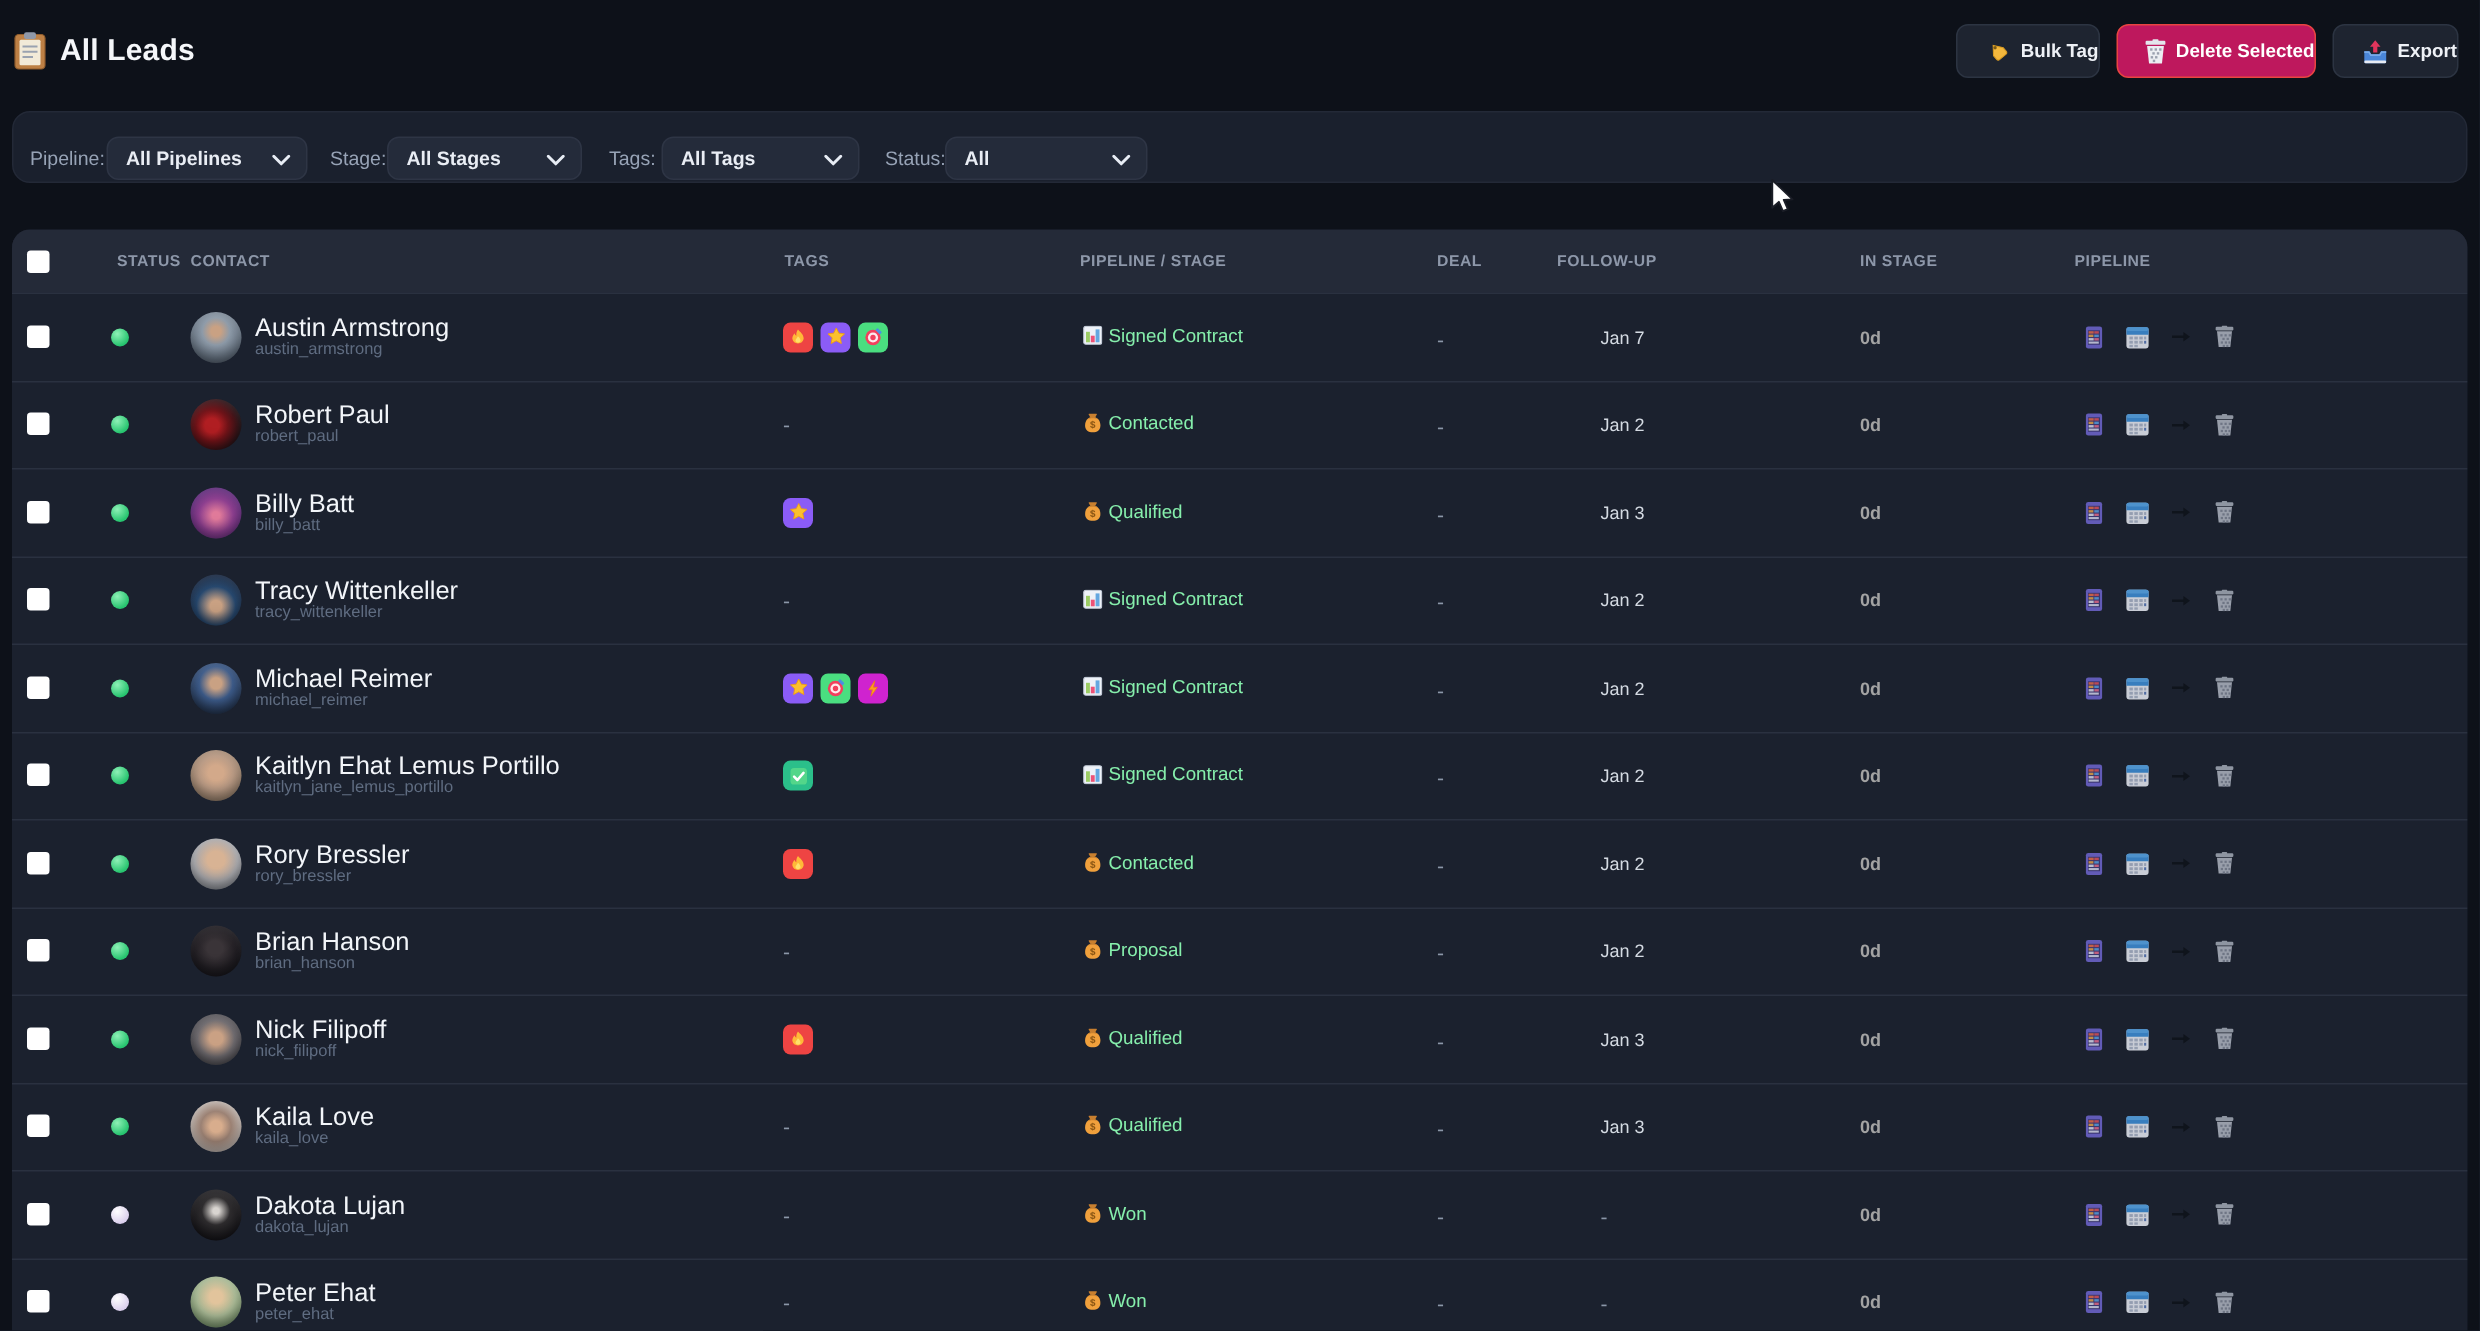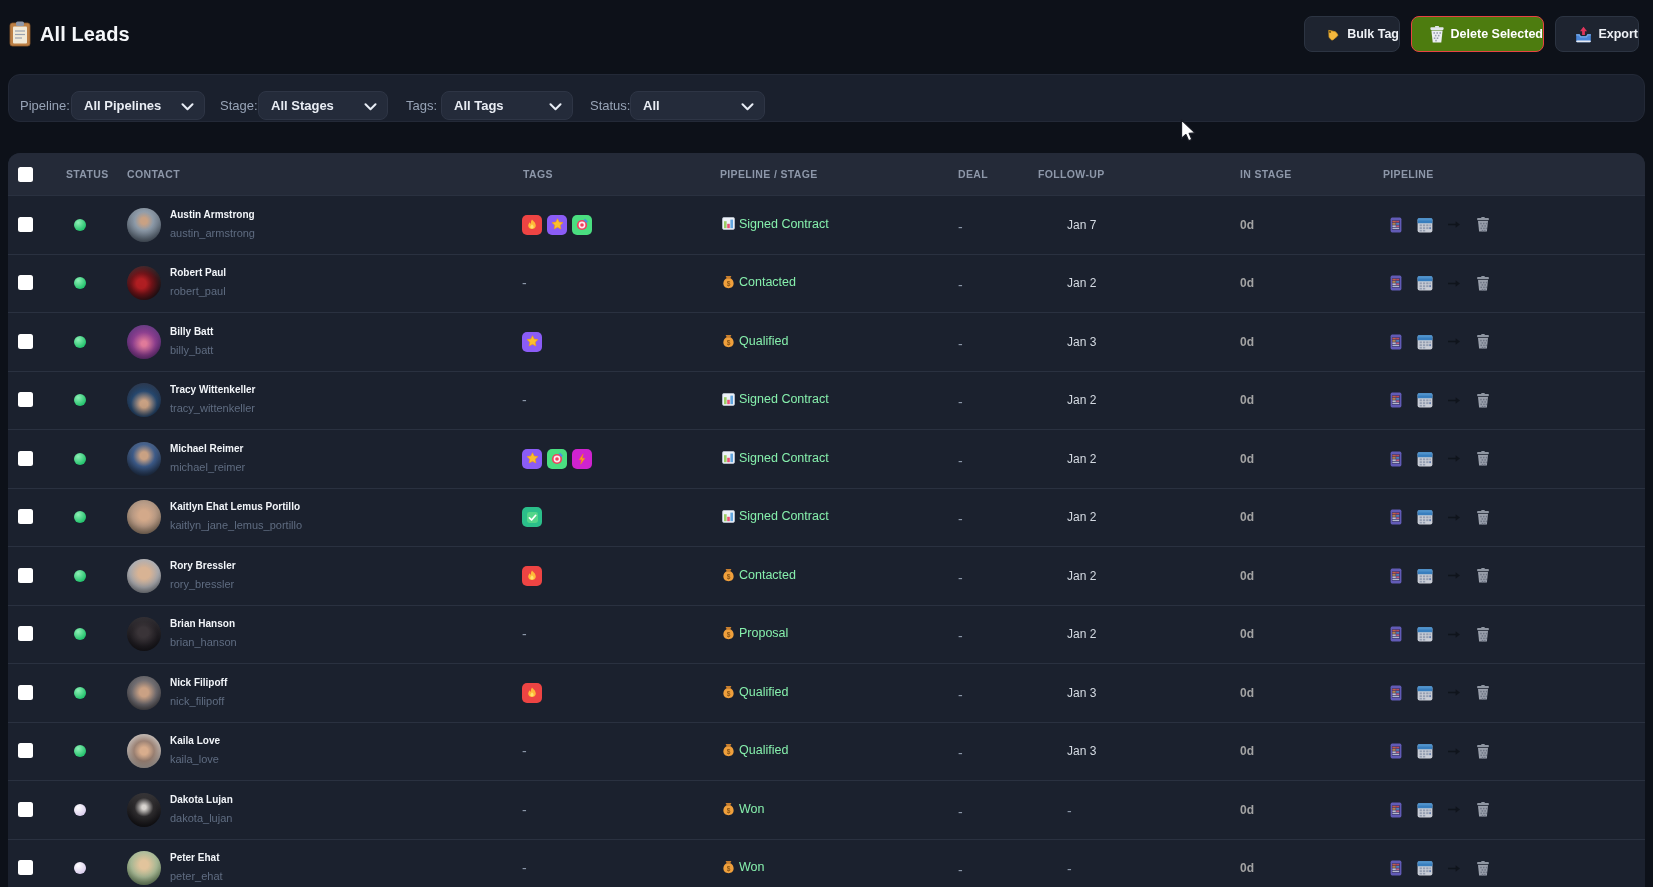--- a/index.html
+++ b/index.html
@@ -1,35 +1,35 @@
 <!DOCTYPE html>
 <html><head><meta charset="utf-8"><style>
 *{margin:0;padding:0;box-sizing:border-box}
 html,body{width:1653px;height:887px;overflow:hidden}
 body{background:#0d1119;font-family:"Liberation Sans",sans-serif;position:relative}
 .hdr{position:absolute;left:9px;top:23px;height:22px;display:flex;align-items:center}
 .hdr .ttl{color:#f5f7fa;font-size:20px;font-weight:bold;margin-left:9px;letter-spacing:0.1px}
 .btns{position:absolute;top:16px;left:0;width:1653px;height:36px}
 .btn{position:absolute;height:36px;border-radius:8px;display:flex;align-items:center;justify-content:flex-end;gap:6px;font-size:12.5px;font-weight:bold;color:#eef1f6;background:#1e2430;border:1px solid #2c3442}
-.btn.red{background:#4d7c0f;border-color:#e84442;color:#fff}
+.btn.red{background:#be185d;border-color:#e84442;color:#fff}
 .panel{position:absolute;left:8px;right:8px;top:74px;height:48px;background:#1a202d;border:1px solid #232937;border-radius:12px}
 .flabel{position:absolute;color:#97a3b6;font-size:13px;top:23px}
 .sel{position:absolute;top:16px;height:29px;background:#242b3a;border:1px solid #2e3545;border-radius:8px;color:#e9edf4;font-size:13px;font-weight:bold;display:flex;align-items:center;padding:0 12px}
 .sel svg{position:absolute;right:10px;top:11px}
 .tbl{position:absolute;left:8px;right:8px;top:153px;height:740px;background:#1b212e;border-radius:12px 12px 0 0;overflow:hidden}
 .thead{height:42px;background:#242a38;display:flex;align-items:center;position:relative}
 .th{position:absolute;color:#8d97a9;font-size:10.5px;font-weight:bold;letter-spacing:0.35px}
 .row{height:58.5px;border-top:1px solid #2a3140;position:relative}
 .cb{position:absolute;left:10px;width:15px;height:15px;background:#fff;border-radius:2.5px;top:50%;margin-top:-8px}
 .cbh{position:absolute;left:10px;width:15px;height:15px;background:#fff;border-radius:2.5px;top:14px}
 .dot{position:absolute;left:66px;top:50%;margin-top:-6px;width:12px;height:12px;border-radius:50%}
 .dot.green{background:radial-gradient(circle at 35% 30%,#8ef0b6,#27c46f 70%)}
 .dot.lav{background:radial-gradient(circle at 35% 30%,#ffffff,#d9cdec 75%)}
 .ava{position:absolute;left:119px;top:50%;margin-top:-17px;width:34px;height:34px;border-radius:50%;box-shadow:inset 0 -9px 9px -5px rgba(0,0,0,0.35), inset 0 5px 7px -3px rgba(255,255,255,0.12)}
-.nm{position:absolute;left:162px;top:50%;margin-top:-16px;color:#f2f5f9;font-size:10px;font-weight:bold;white-space:nowrap}
+.nm{position:absolute;left:162px;top:50%;margin-top:-16px;color:#f2f5f9;font-size:17px;font-weight:normal;white-space:nowrap}
 .un{position:absolute;left:162px;top:50%;margin-top:2px;color:#5f6c81;font-size:11px;white-space:nowrap}
 .tags{position:absolute;left:514px;top:50%;margin-top:-10px;display:flex;gap:5px}
 .chip{width:20px;height:20px;border-radius:5px;display:flex;align-items:center;justify-content:center}
 .dash{color:#8b97a8;font-size:14px}
 .stg{position:absolute;left:714px;top:50%;margin-top:-8px;display:flex;align-items:center;gap:4px;color:#86efac;font-size:12.5px;white-space:nowrap}
 .deal{position:absolute;left:950px;top:50%;margin-top:-7px}
 .fup{position:absolute;left:1059px;top:50%;margin-top:-7px;color:#d4dae2;font-size:12px}
 .ins{position:absolute;left:1232px;top:50%;margin-top:-7px;color:#a3a3a3;font-size:12px;font-weight:bold}
 .act{position:absolute;left:1380px;top:50%;margin-top:-8px;display:flex;align-items:center;gap:13px}
 .act .a{width:16px;display:flex;justify-content:center;align-items:center;opacity:0.85}
@@ -101,21 +101,21 @@
         <path d="M1.5 1.2 L6.5 6.2 L11.5 1.2" fill="none" stroke="#e8edf5" stroke-width="2" stroke-linecap="round" stroke-linejoin="round"></path>
       </svg></div>
   <span class="flabel" style="left:581px">Status:</span>
   <div class="sel" style="left:621px;width:135px">All<svg width="13" height="8" viewBox="0 0 13 8" style="">
         <path d="M1.5 1.2 L6.5 6.2 L11.5 1.2" fill="none" stroke="#e8edf5" stroke-width="2" stroke-linecap="round" stroke-linejoin="round"></path>
       </svg></div>
 </div>
 <div class="tbl">
   <div class="thead">
     <span class="cbh"></span>
-    <span class="th" style="left:58px">STATUS</span>
+    <span class="th" style="left:70px">STATUS</span>
     <span class="th" style="left:119px">CONTACT</span>
     <span class="th" style="left:515px">TAGS</span>
     <span class="th" style="left:712px">PIPELINE / STAGE</span>
     <span class="th" style="left:950px">DEAL</span>
     <span class="th" style="left:1030px">FOLLOW-UP</span>
     <span class="th" style="left:1232px">IN STAGE</span>
     <span class="th" style="left:1375px">PIPELINE</span>
   </div>
 <div class="row">
 <span class="cb"></span>

